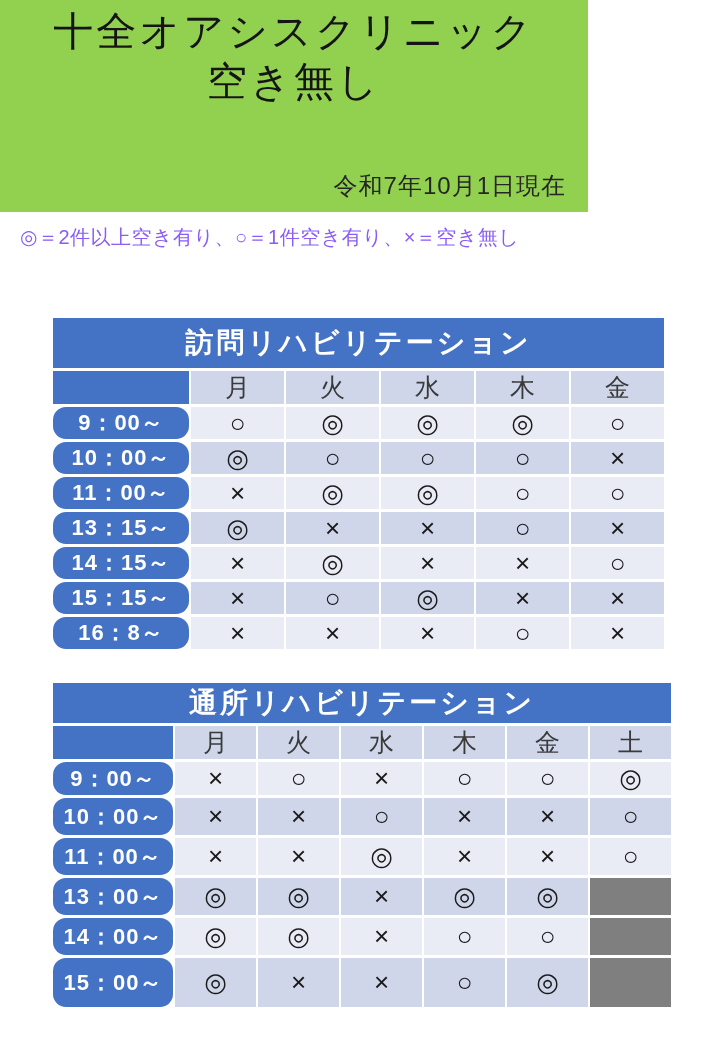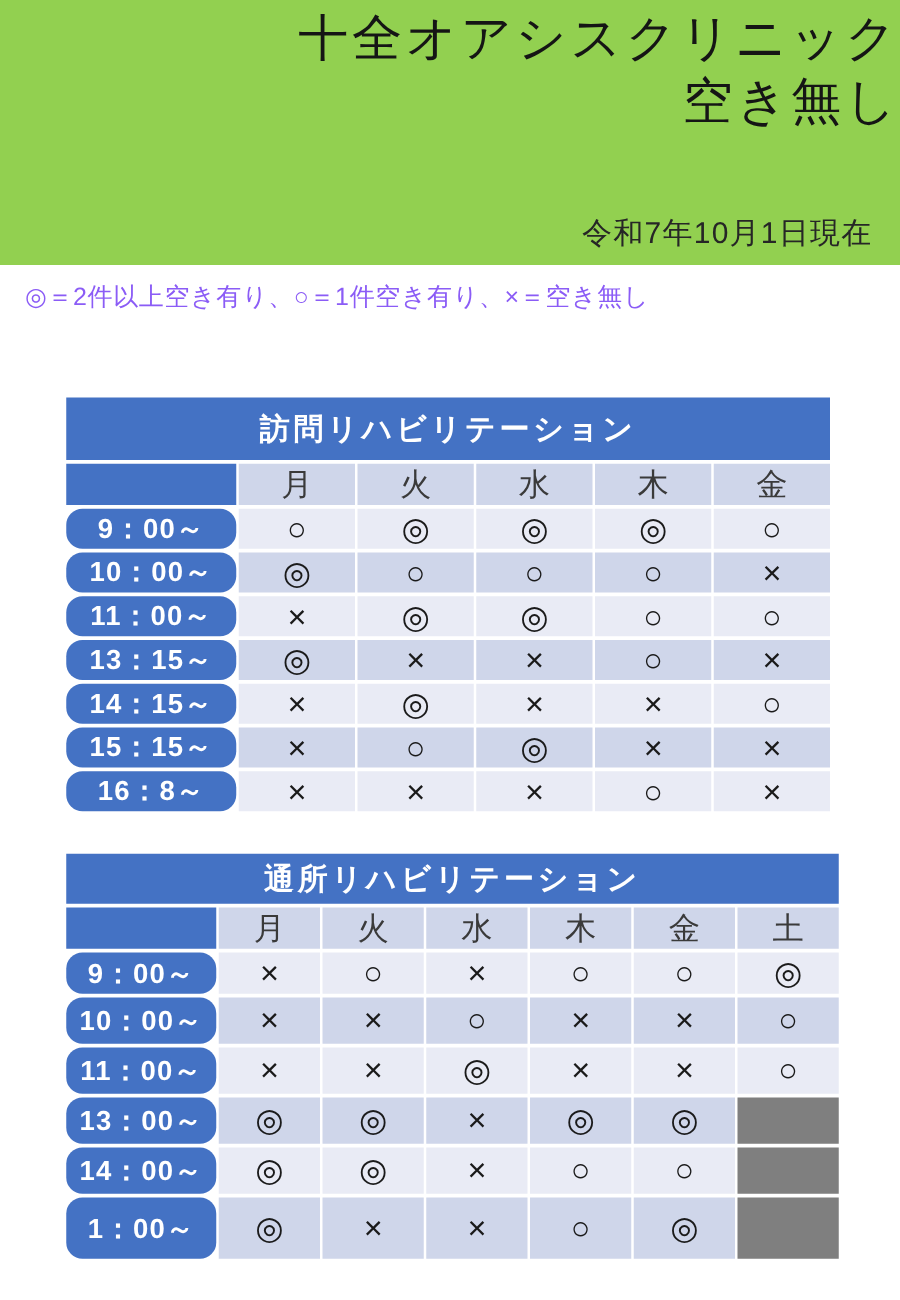--- a/index.html
+++ b/index.html
@@ -17,23 +17,23 @@
     position: relative;
     background: #ffffff;
     overflow: hidden;
     font-family: "Liberation Sans", "DejaVu Sans", sans-serif;
     color: var(--ink);
   }
 
   
   .poster-header {
     position: absolute; left: 0; top: 0;
-    width: 720px; height: 212px;
+    width: 588px; height: 212px;
     background: var(--green);
-    text-align: right;
+    text-align: center;
   }
   .title-line {
     font-size: 40px;
     line-height: 50px;
     letter-spacing: 3px;
     color: #151515;
     white-space: nowrap;
   }
   .title-block { padding-top: 6px; }
   .as-of-date {
@@ -64,21 +64,21 @@
   table.sched th, table.sched td {
     padding: 0;
     margin: 0;
     text-align: center;
     vertical-align: middle;
     overflow: hidden;
   }
   tr.title-row th {
     background: var(--blue);
     color: #ffffff;
-    font-size: 24px;
+    font-size: 28px;
     font-weight: bold;
     letter-spacing: 3px;
   }
   tr.day-row th.corner { background: var(--blue); }
   tr.day-row th.day {
     background: var(--band-dark);
     color: #3A3A3A;
     font-size: 25px;
     font-weight: normal;
   }
@@ -271,21 +271,21 @@
       <tr class="data-row band-light">
         <th class="time">14：00～</th>
         <td class="cell">◎</td>
         <td class="cell">◎</td>
         <td class="cell">×</td>
         <td class="cell">○</td>
         <td class="cell">○</td>
         <td class="cell gray"></td>
       </tr>
       <tr class="data-row band-dark">
-        <th class="time">1：00～</th>
+        <th class="time">15：00～</th>
         <td class="cell">◎</td>
         <td class="cell">×</td>
         <td class="cell">×</td>
         <td class="cell">○</td>
         <td class="cell">◎</td>
         <td class="cell gray"></td>
       </tr>
     </tbody>
   </table>
 

